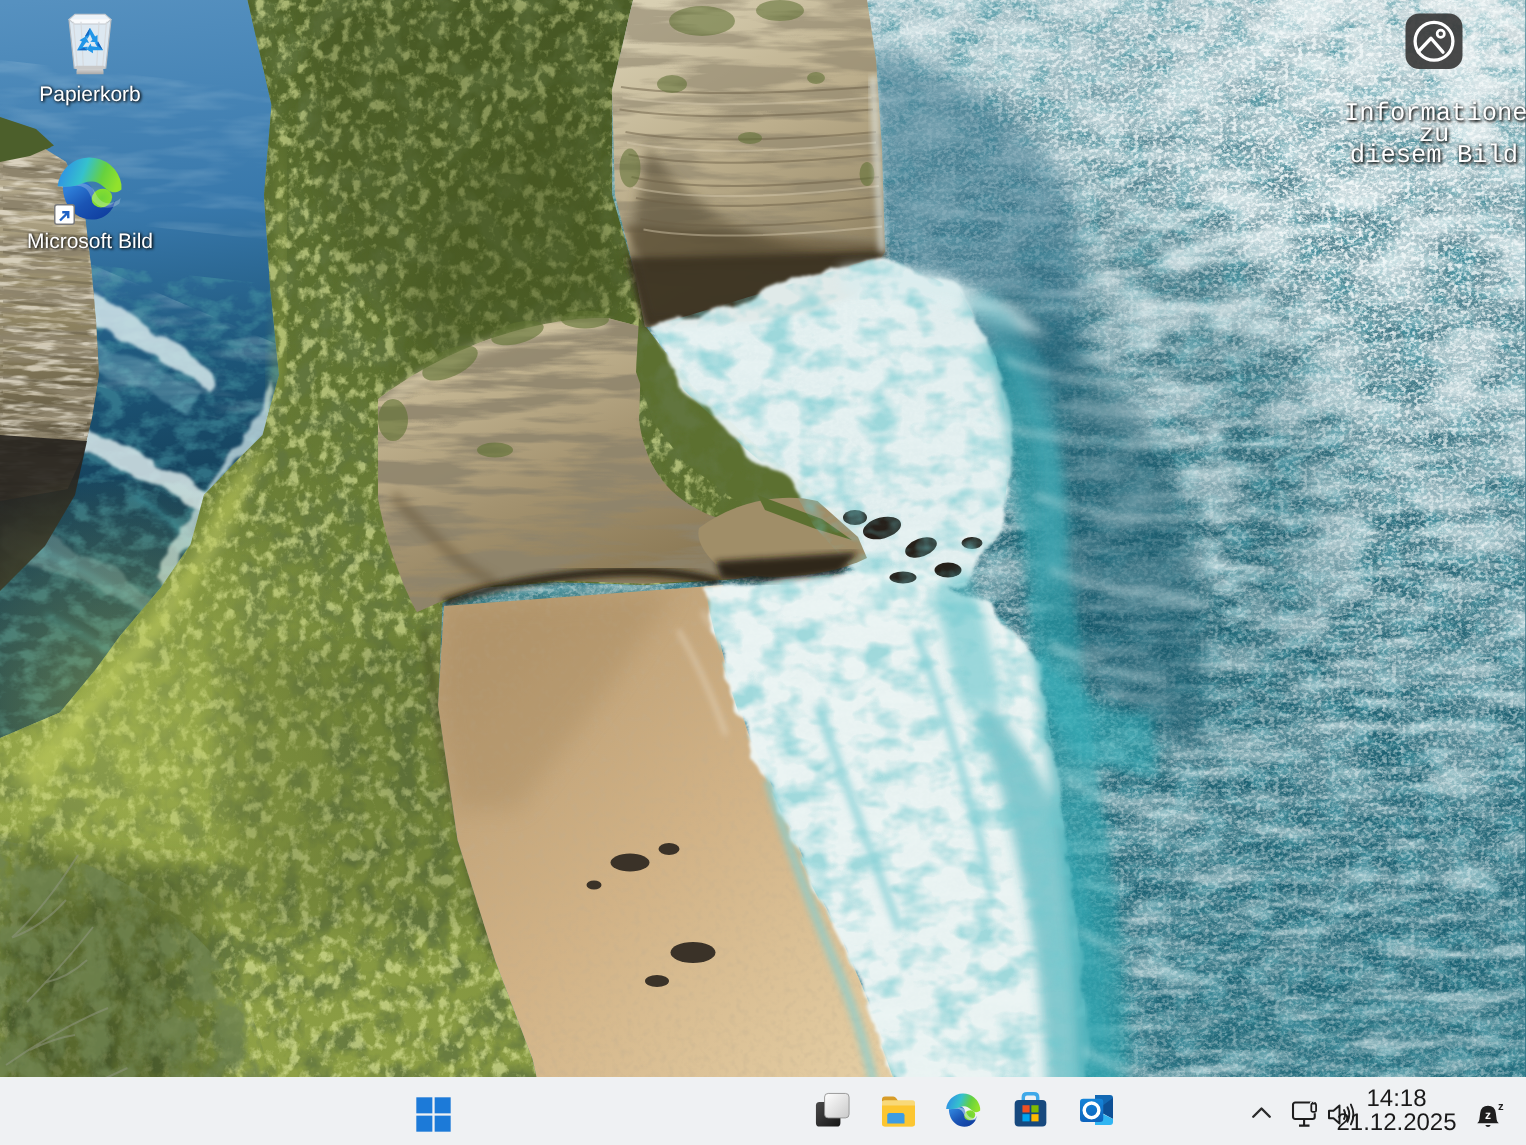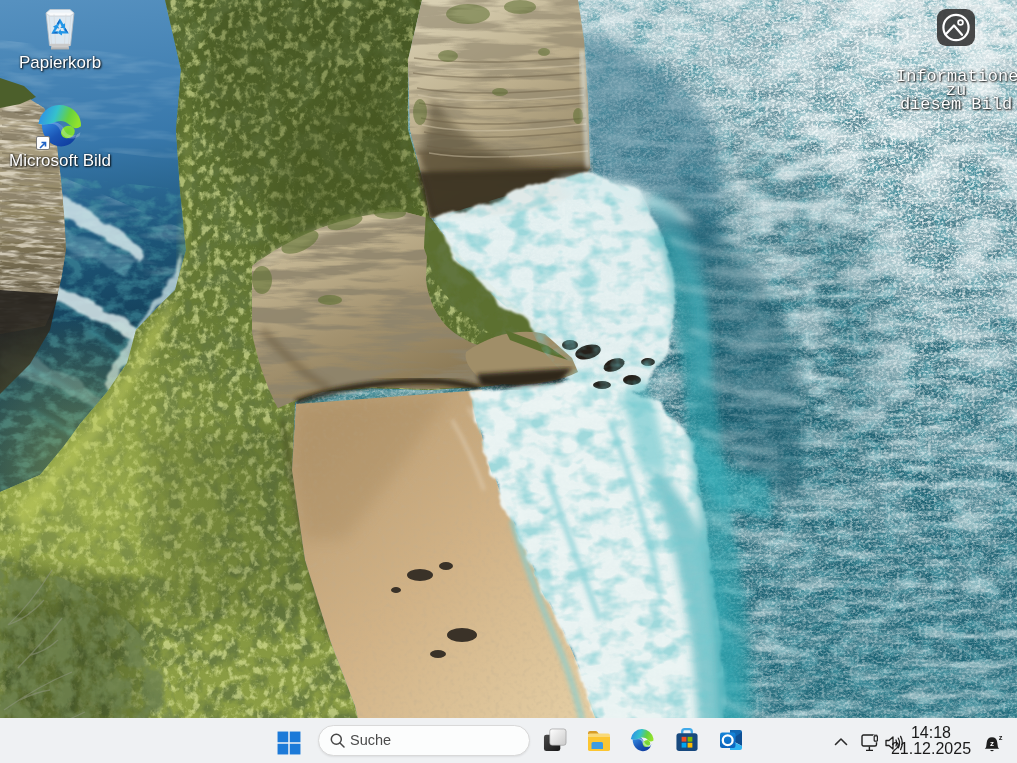--- a/index.html
+++ b/index.html
@@ -1,17 +1,17 @@
 <!DOCTYPE html>
 <html><head>
 <meta charset="utf-8">
 <style>
   html,body{margin:0;padding:0;width:1017px;height:763px;overflow:hidden;background:#2a7487;font-family:"Liberation Sans",sans-serif;}
   #wall{position:absolute;left:0;top:0;}
-  .lbl{position:absolute;color:#fff;font-size:17px;text-align:center;text-shadow:1px 1px 2px rgba(0,0,0,.9),0 0 2px rgba(0,0,0,.7);line-height:15px;}
+  .lbl{position:absolute;color:#fff;font-size:14px;text-align:center;text-shadow:1px 1px 2px rgba(0,0,0,.9),0 0 2px rgba(0,0,0,.7);line-height:15px;}
   #taskbar{position:absolute;left:0;bottom:0;width:1017px;height:45px;background:#eff1f3;}
   .tico{position:absolute;top:0;width:24px;height:24px;}
 </style>
 </head>
 <body>
 <svg id="wall" width="1017" height="763" viewBox="0 0 1017 763" xmlns="http://www.w3.org/2000/svg">
 <defs>
   <linearGradient id="oceanR" x1="1017" y1="40" x2="560" y2="720" gradientUnits="userSpaceOnUse">
     <stop offset="0" stop-color="#c3d2d6"></stop>
     <stop offset="0.3" stop-color="#93b9c2"></stop>
@@ -462,27 +462,20 @@
 
 <div id="taskbar">
   <svg class="tico" style="left:277px;top:13px;" width="22" height="22" viewBox="0 0 22 22">
     <g fill="#1c7ad8">
       <rect x="0.5" y="0.5" width="9.8" height="9.8"></rect>
       <rect x="11.7" y="0.5" width="9.8" height="9.8"></rect>
       <rect x="0.5" y="11.7" width="9.8" height="9.8"></rect>
       <rect x="11.7" y="11.7" width="9.8" height="9.8"></rect>
     </g>
   </svg>
-  <div style="position:absolute;left:318px;top:7px;width:212px;height:31px;background:#fcfdfd;border:1px solid #d9d9d9;border-radius:16px;box-sizing:border-box;box-shadow:0 1px 2px rgba(0,0,0,0.08);">
-    <svg style="position:absolute;left:11px;top:7px;" width="15" height="15" viewBox="0 0 15 15">
-      <circle cx="6.3" cy="6.3" r="5" fill="none" stroke="#474747" stroke-width="1.5"></circle>
-      <path d="M10,10 L14,14" stroke="#474747" stroke-width="1.5" stroke-linecap="round"></path>
-    </svg>
-    <span style="position:absolute;left:31px;top:6px;font-size:14.5px;color:#4b4b4b;">Suche</span>
-  </div>
   <svg class="tico" style="left:543px;top:10px;" width="25" height="25" viewBox="0 0 25 25">
     <defs>
         <linearGradient id="tv1" x1="0" y1="0" x2="1" y2="1">
           <stop offset="0" stop-color="#4a4a4a"></stop>
           <stop offset="1" stop-color="#161616"></stop>
         </linearGradient>
     <linearGradient id="tv2" x1="0" y1="0" x2="1" y2="1">
           <stop offset="0" stop-color="#ffffff"></stop>
           <stop offset="1" stop-color="#c9c9c9"></stop>
         </linearGradient>

